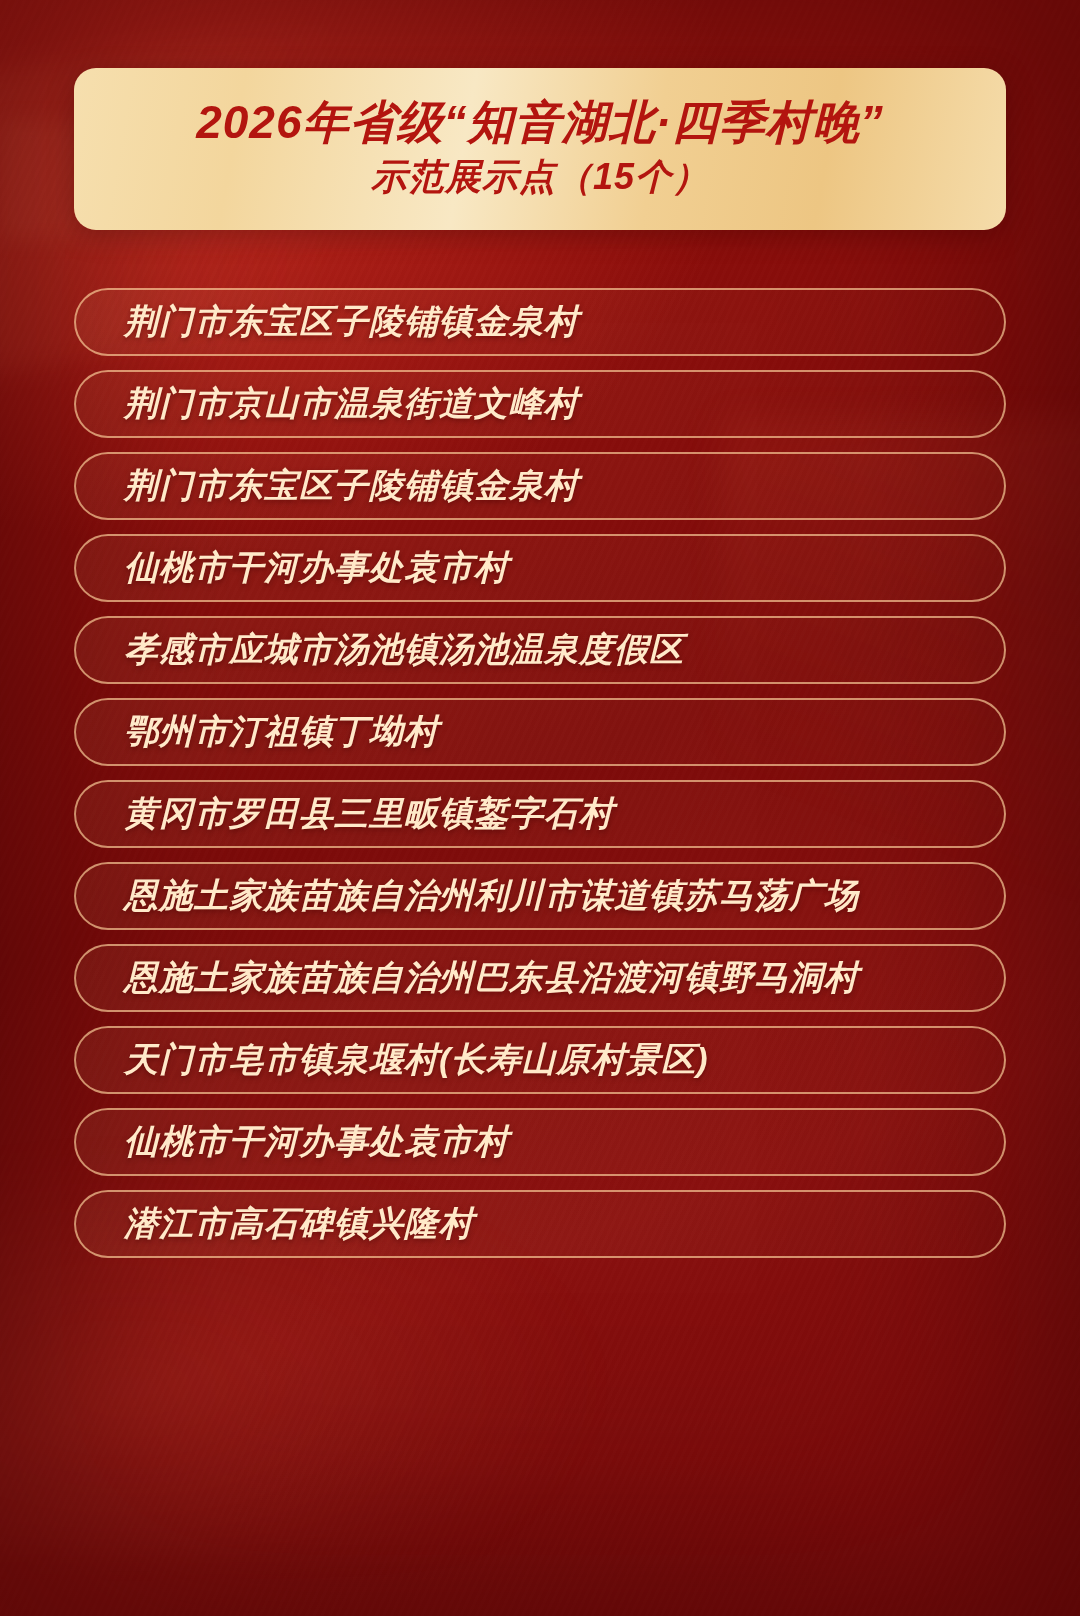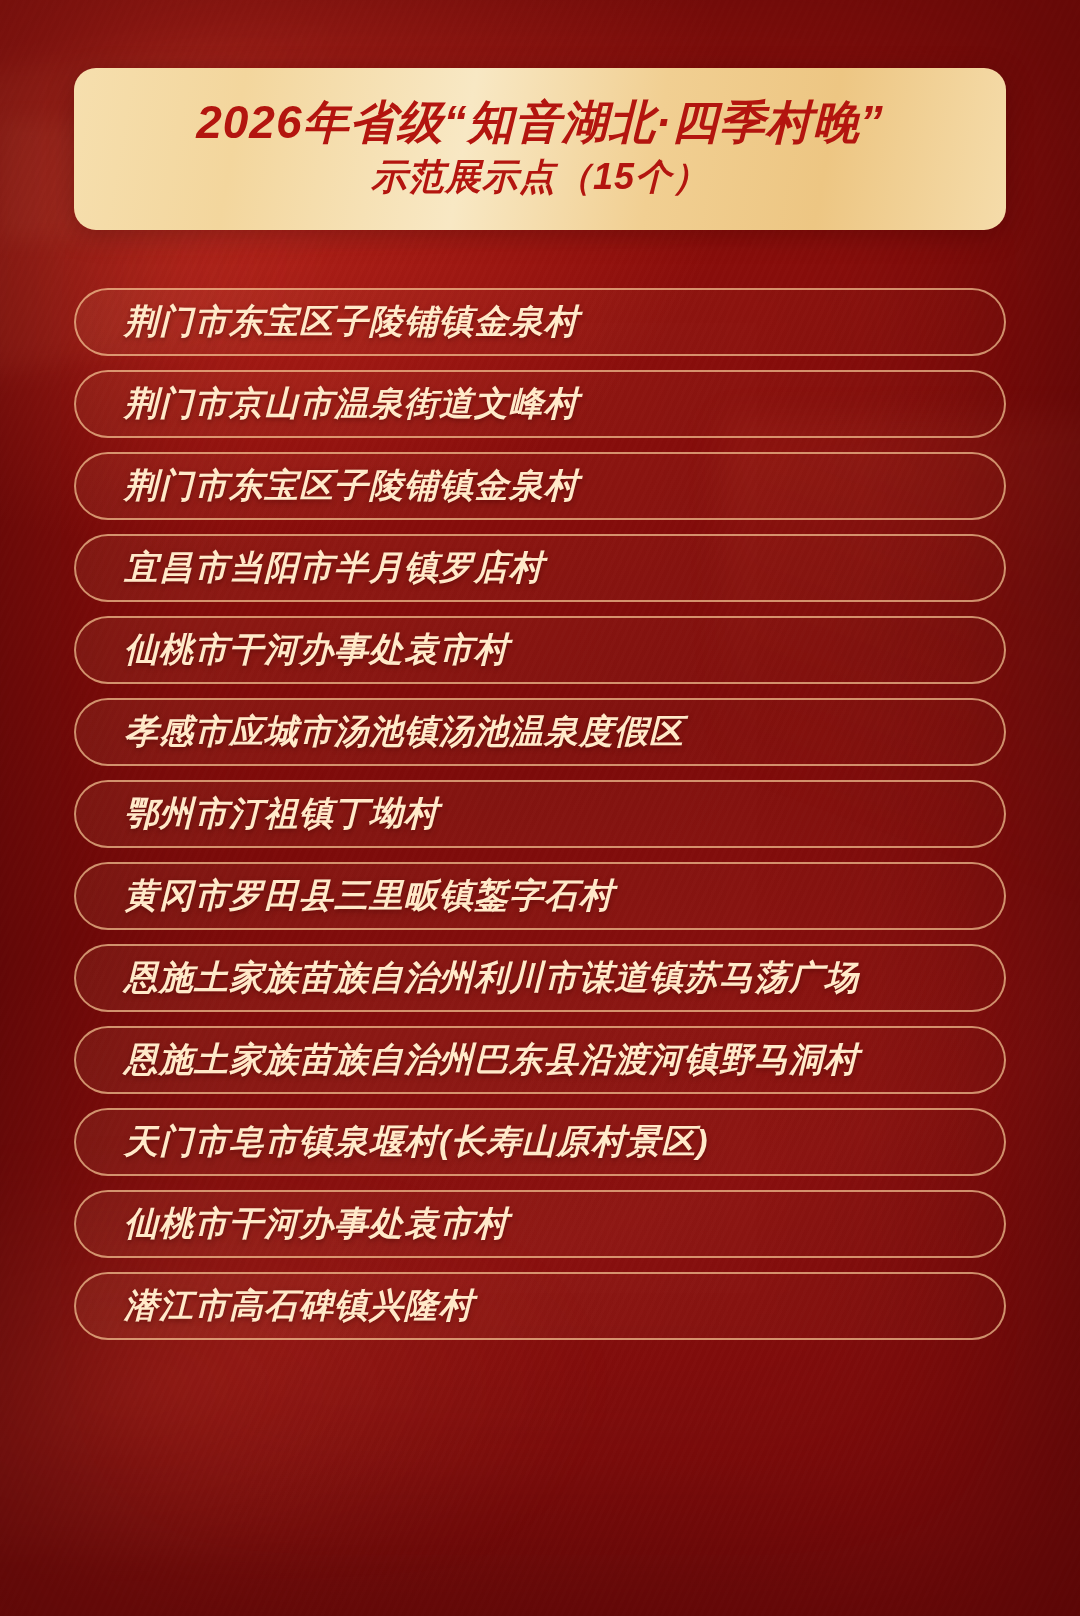--- a/index.html
+++ b/index.html
@@ -132,23 +132,20 @@
     <div class="list-item">
       <span class="txt">荆门市东宝区子陵铺镇金泉村</span>
     </div>
     <div class="list-item">
       <span class="txt">荆门市京山市温泉街道文峰村</span>
     </div>
     <div class="list-item">
       <span class="txt">荆门市东宝区子陵铺镇金泉村</span>
     </div>
     <div class="list-item">
-      <span class="txt">宜昌市当阳市半月镇罗店村</span>
-    </div>
-    <div class="list-item">
       <span class="txt">仙桃市干河办事处袁市村</span>
     </div>
     <div class="list-item">
       <span class="txt">孝感市应城市汤池镇汤池温泉度假区</span>
     </div>
     <div class="list-item">
       <span class="txt">鄂州市汀祖镇丁坳村</span>
     </div>
     <div class="list-item">
       <span class="txt">黄冈市罗田县三里畈镇錾字石村</span>

